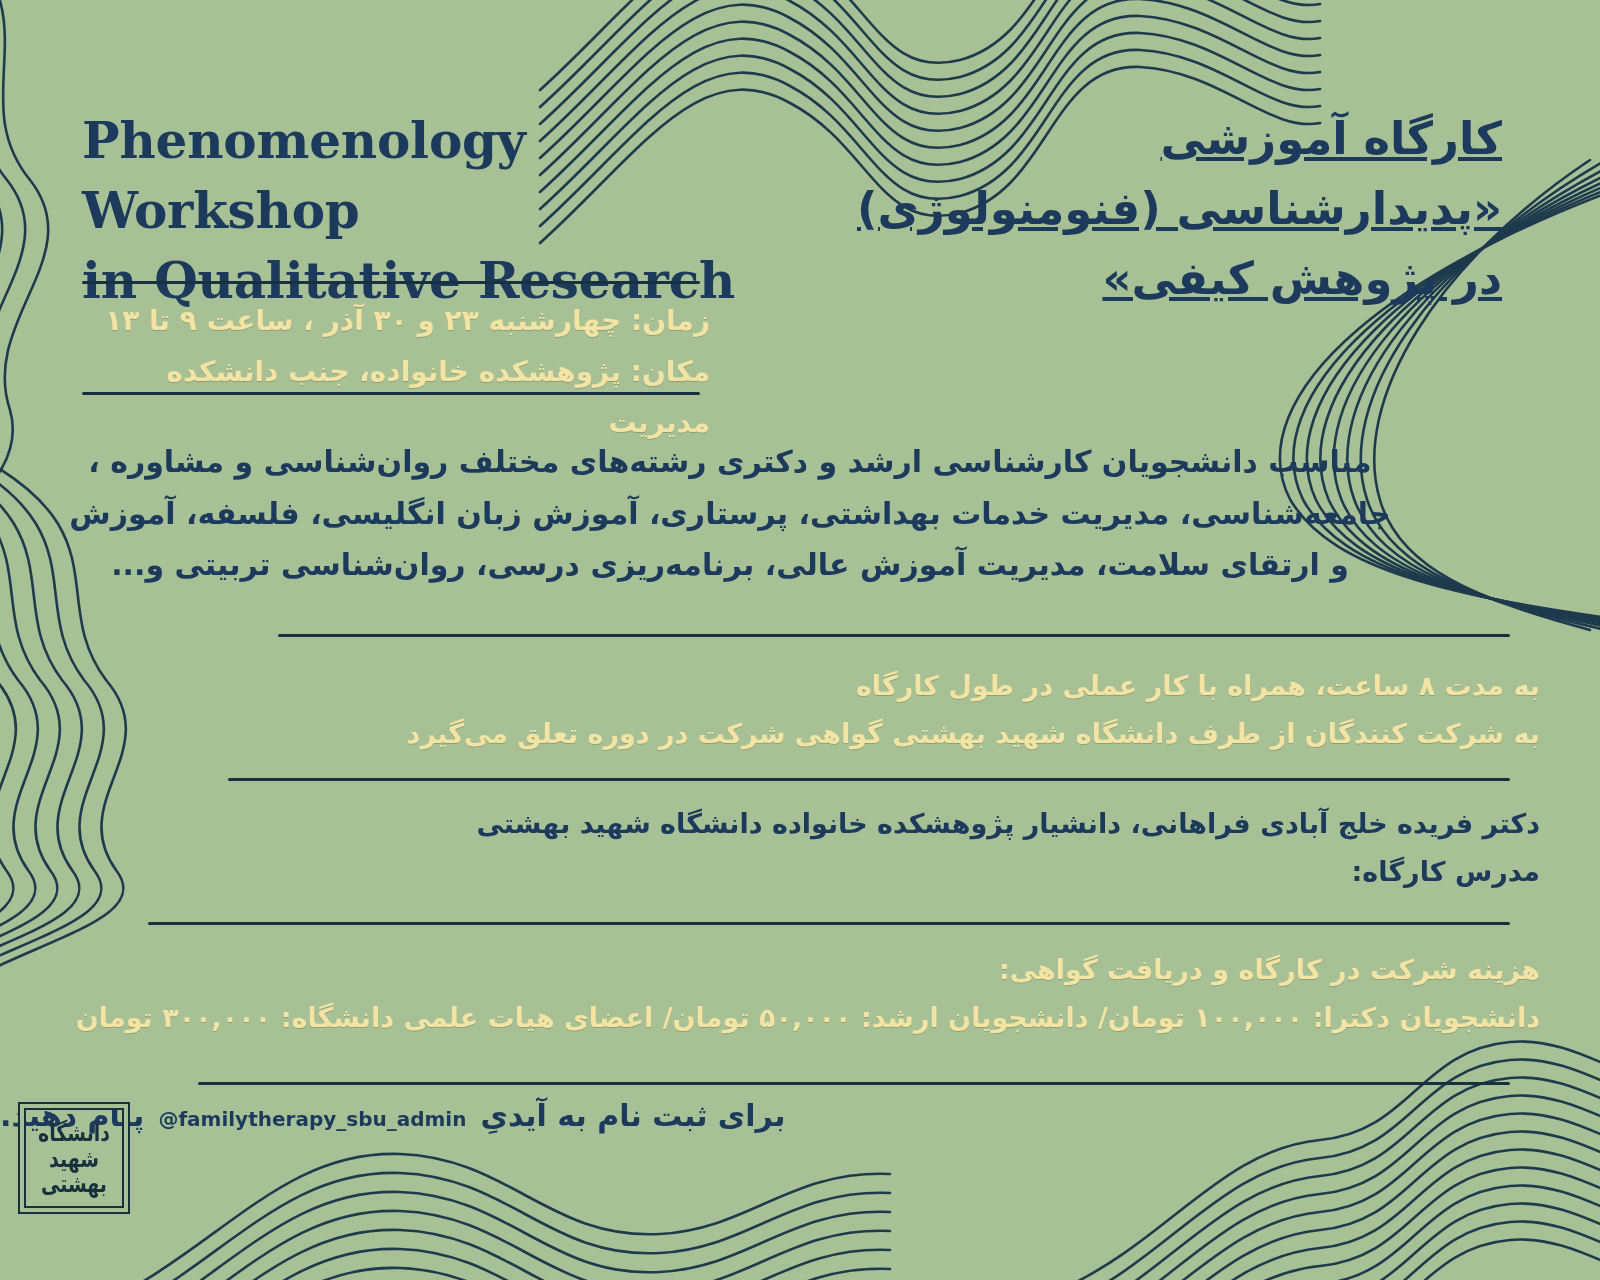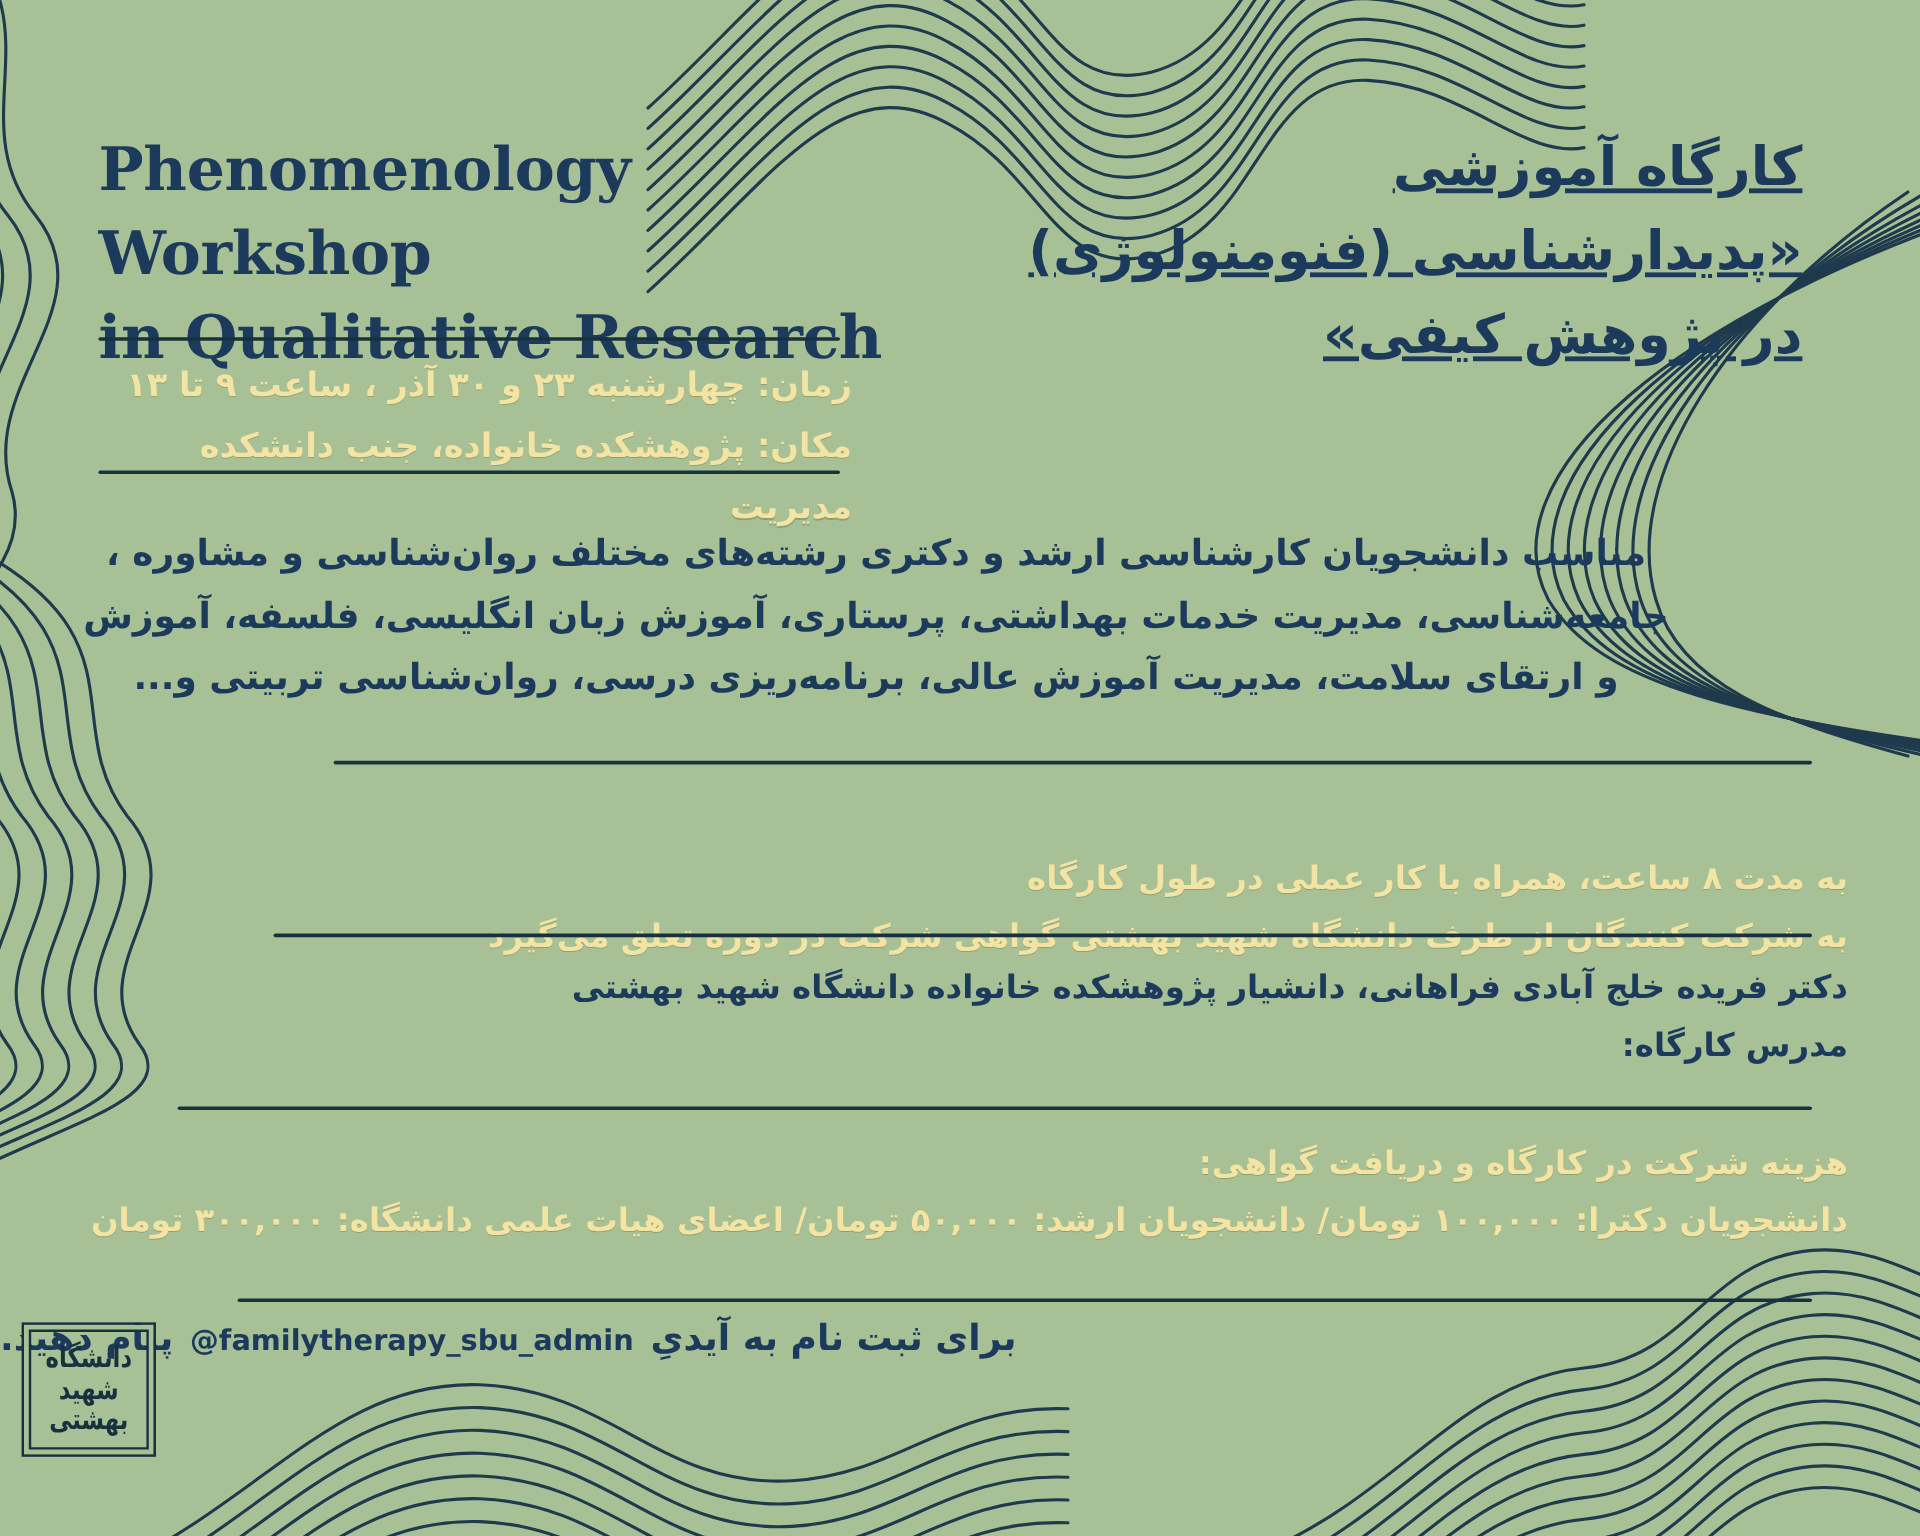--- a/index.html
+++ b/index.html
@@ -142,32 +142,32 @@
     box-sizing: border-box;
     direction: rtl;
     text-align: right;
     font-weight: 700;
   }
   .block .ln { display: block; white-space: nowrap; }
 
   .navy  { color: #1b3a5c; }
   .cream { color: #f3e4a4; text-shadow: 0 1px 0 rgba(90,110,70,.35); }
 
-  #block-duration  { top: 662px; font-size: 27px; line-height: 1.78; margin-top: 47px; }
+  #block-duration  { top: 662px; font-size: 27px; line-height: 1.78; }
   #block-teacher   { top: 800px; font-size: 27px; line-height: 1.78; }
   #block-fee       { top: 946px; font-size: 27px; line-height: 1.78; }
   #block-register  { top: 1092px; font-size: 30px; line-height: 1.6; }
 
   #block-register .ln { display: flex; justify-content: flex-end; align-items: baseline; gap: 14px; }
   .handle {
     direction: ltr;
     unicode-bidi: isolate;
     font-family: "DejaVu Sans", "Liberation Sans", sans-serif;
     font-weight: 700;
-    font-size: 24px;
+    font-size: 20px;
   }
 
   
   #seal {
     position: absolute;
     left: 58px;
     top: 1102px;
     width: 112px;
     height: 112px;
     border: 2.5px solid #17313f;

